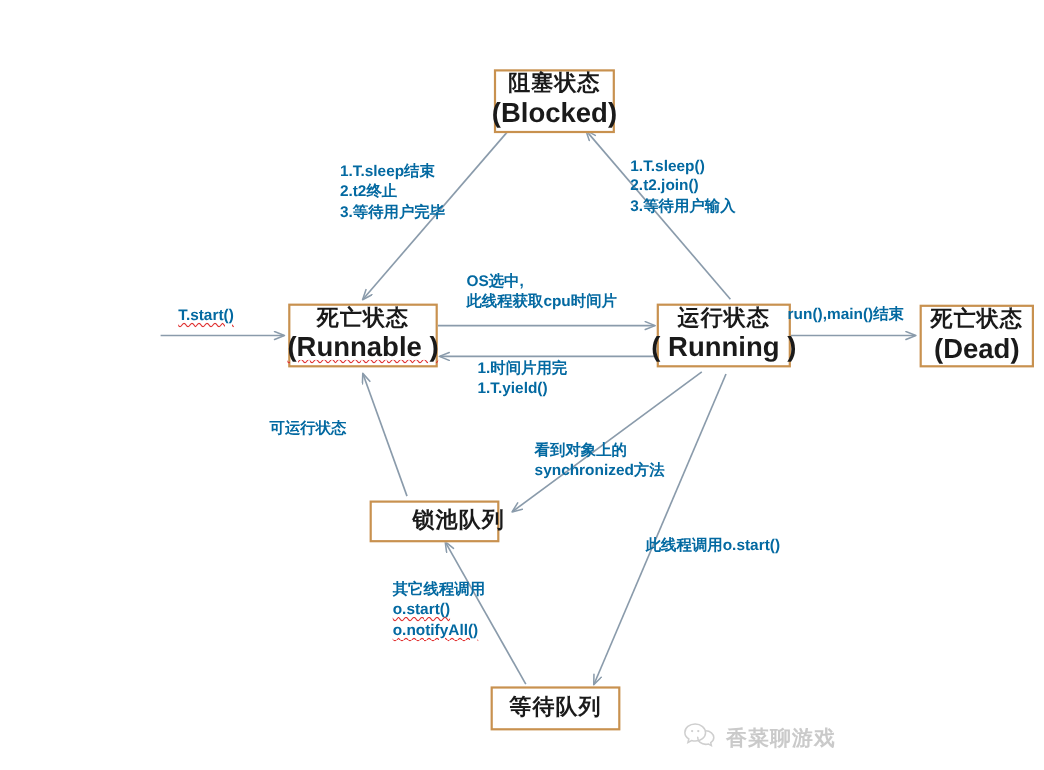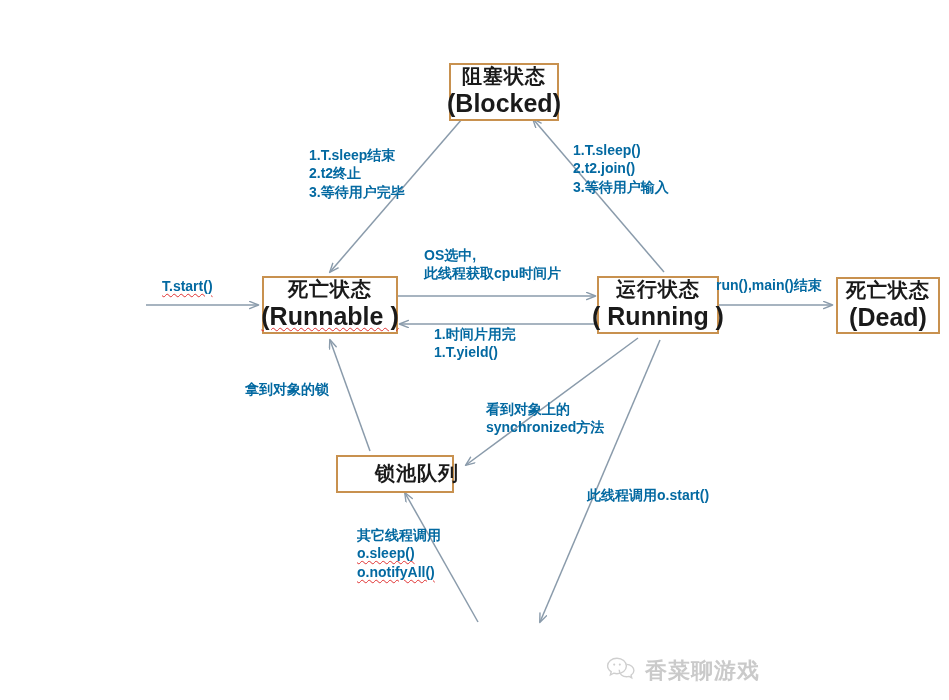--- a/index.html
+++ b/index.html
@@ -39,21 +39,21 @@
     text-decoration:underline;
     text-decoration-style:wavy;
     text-decoration-color:#e03131;
     text-decoration-thickness:1px;
     text-underline-offset:2px;
   }
 
   #watermark{
     position:absolute;right:14px;bottom:14px;
     display:flex;align-items:center;gap:9px;
-    color:#c9c9c9;font-size:22px;letter-spacing:1px;
+    color:#c9c9c9;font-size:19px;letter-spacing:1px;
     z-index:6;user-select:none;
   }
   #watermark .wm-text{color:#cacaca;}
 </style>
 </head>
 <body>
 
 <div id="diagram">
 
   <svg class="wires" viewBox="0 0 949 700">
@@ -104,20 +104,23 @@
 
   <div class="node" style="left:836px;top:277px;width:104px;height:57px;">
     <span class="l1">死亡状态</span>
     <span class="l2">(Dead)</span>
   </div>
 
   <div class="node single" style="left:336px;top:455px;width:118px;height:38px;padding-left:44px;">
     <span class="l1">锁池队列</span>
   </div>
 
+  <div class="node single" style="left:446px;top:624px;width:118px;height:40px;">
+    <span class="l1">等待队列</span>
+  </div>
 
   <div class="lbl" style="left:162px;top:277px;">
     <span class="sq">T.start()</span>
   </div>
 
   <div class="lbl" style="left:309px;top:146px;">
     <div>1.T.sleep结束</div>
     <div>2.t2终止</div>
     <div>3.等待用户完毕</div>
   </div>
@@ -136,35 +139,35 @@
   <div class="lbl" style="left:434px;top:325px;">
     <div>1.时间片用完</div>
     <div>1.T.yield()</div>
   </div>
 
   <div class="lbl" style="left:716px;top:276px;">
     <div>run(),main()结束</div>
   </div>
 
   <div class="lbl" style="left:245px;top:380px;">
-    <div>拿到对象的锁</div>
+    <div>可运行状态</div>
   </div>
 
   <div class="lbl" style="left:486px;top:400px;">
     <div>看到对象上的</div>
     <div>synchronized方法</div>
   </div>
 
   <div class="lbl" style="left:587px;top:486px;">
     <div>此线程调用o.start()</div>
   </div>
 
   <div class="lbl" style="left:357px;top:526px;">
     <div>其它线程调用</div>
-    <div class="sq">o.sleep()</div>
+    <div class="sq">o.start()</div>
     <div class="sq">o.notifyAll()</div>
   </div>
 
   <div id="watermark">
     <span>
       <svg width="30" height="24" viewBox="0 0 30 24" aria-hidden="true">
         <path d="M11 2.2C5.8 2.2 1.6 5.6 1.6 9.8c0 2.4 1.4 4.5 3.6 5.9L4.4 19l3.3-1.8c1 .3 2.1.5 3.3.5 5.2 0 9.4-3.4 9.4-7.6S16.2 2.2 11 2.2z" fill="none" stroke="#cfcfcf" stroke-width="1.4"></path>
         <circle cx="8.2" cy="8.6" r="1.05" fill="#cfcfcf"></circle>
         <circle cx="13.8" cy="8.6" r="1.05" fill="#cfcfcf"></circle>
         <path d="M20.6 8.4c4 0 7.3 2.7 7.3 6.1 0 1.9-1.1 3.6-2.8 4.7l.6 2.6-2.6-1.4c-.8.2-1.6.3-2.5.3-4 0-7.3-2.7-7.3-6.1 0-.3 0-.5.1-.8" fill="none" stroke="#cfcfcf" stroke-width="1.4"></path>

